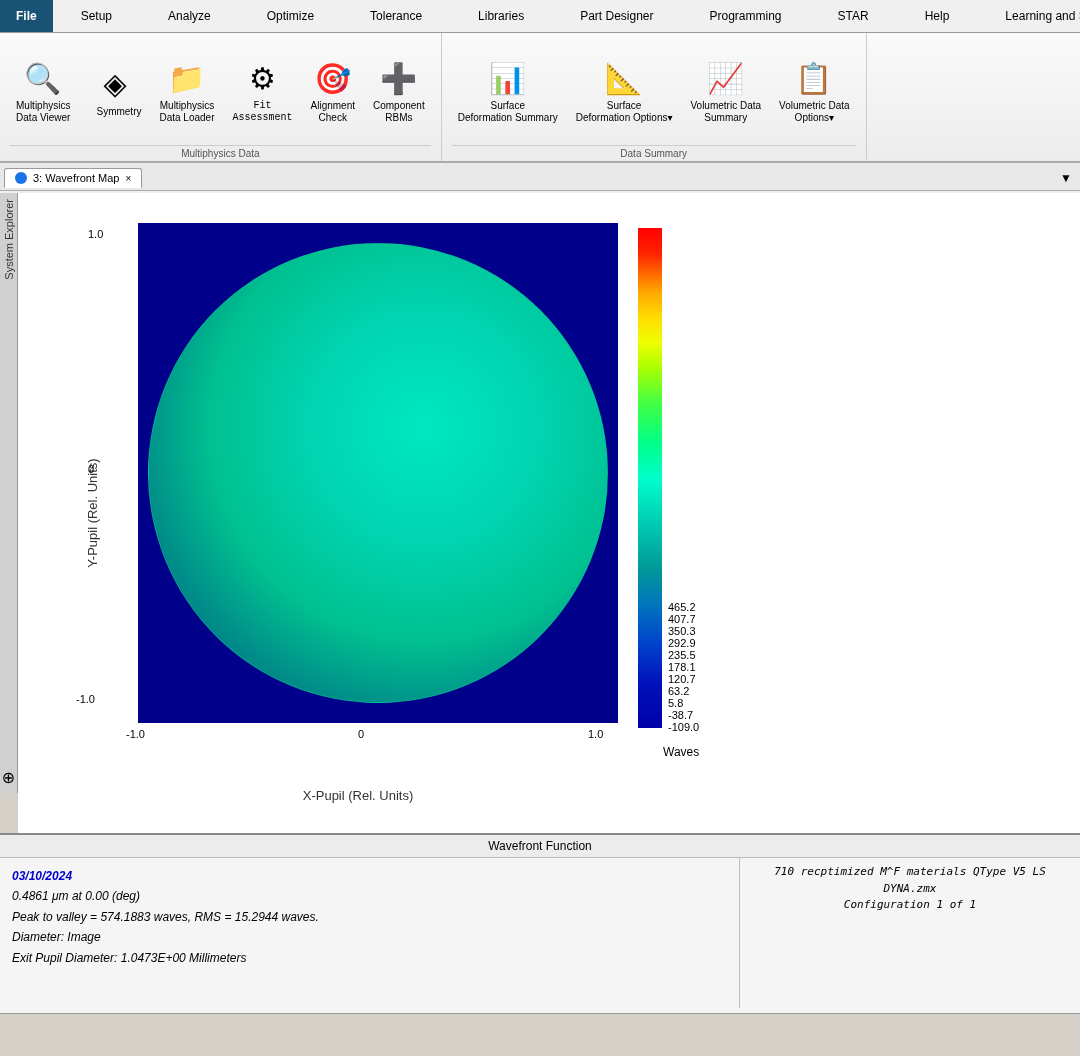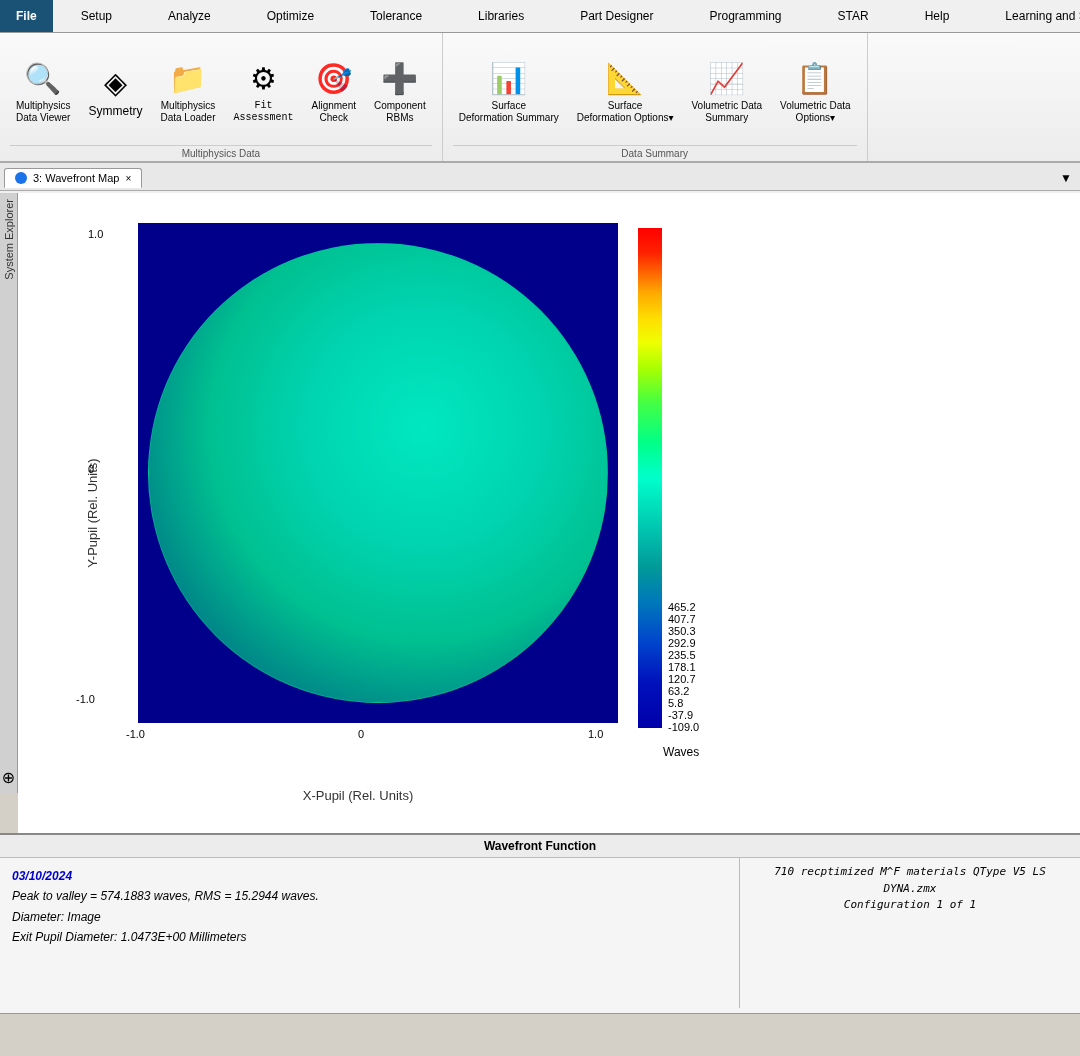--- a/index.html
+++ b/index.html
@@ -142,21 +142,21 @@
     }
 
     
     #bottom-panel {
       position: absolute; left: 0; top: 833px;
       width: 1080px; background: #f5f5f5; border-top: 2px solid #888;
       height: 180px;
     }
     #bottom-title {
       text-align: center; padding: 4px; border-bottom: 1px solid #bbb;
-      font-size: 12px; background: #ececec; font-weight: bold;
+      font-size: 12px; background: #ececec;
     }
     #bottom-content {
       display: flex; height: calc(100% - 28px); font-style: italic;
     }
     #info-left {
       flex: 1; padding: 8px 12px; border-right: 1px solid #bbb;
       font-size: 12px; line-height: 1.7;
     }
     .info-date { color: #0000cc; font-weight: bold; }
     #info-right {
@@ -200,21 +200,21 @@
   <div id="ribbon-tabs" style="display:flex; height:130px;">
 
     <div class="ribbon-group" style="display:flex; flex-direction:column; padding:6px 10px 2px; border-right:1px solid #ccc;">
       <div class="ribbon-group-buttons" style="display:flex; gap:6px; flex:1; align-items:center;">
         <div class="ribbon-btn">
           <span class="icon" style="font-size:30px;">🔍</span>
           <span style="font-size:10px; text-align:center; line-height:1.2;">Multiphysics<br>Data Viewer</span>
         </div>
         <div class="ribbon-btn">
           <span class="icon" style="font-size:30px;">◈</span>
-          <span style="font-size:12px;">Symmetry</span>
+          <span style="font-size:10px;margin-left:8px;">Symmetry</span>
         </div>
         <div class="ribbon-btn">
           <span class="icon" style="font-size:30px;">📁</span>
           <span style="font-size:10px; text-align:center; line-height:1.2;">Multiphysics<br>Data Loader</span>
         </div>
         <div class="ribbon-btn">
           <span class="icon" style="font-size:30px;">⚙</span>
           <span style="font-size:10px; text-align:center; line-height:1.2;font-family:Liberation Mono, monospace;">Fit<br>Assessment</span>
         </div>
         <div class="ribbon-btn">
@@ -330,33 +330,34 @@
     <div id="colorbar-labels" style="position:absolute; left:650px; top:30px; display:flex; flex-direction:column; justify-content:flex-end; height:510px; font-size:11px;">
       <span class="cb-label">465.2</span>
       <span class="cb-label">407.7</span>
       <span class="cb-label">350.3</span>
       <span class="cb-label">292.9</span>
       <span class="cb-label">235.5</span>
       <span class="cb-label">178.1</span>
       <span class="cb-label">120.7</span>
       <span class="cb-label">63.2</span>
       <span class="cb-label">5.8</span>
-      <span class="cb-label">-37.9</span>
+      <span class="cb-label">-38.7</span>
       <span class="cb-label">-109.0</span>
     </div>
 
     <div id="waves-label" style="position:absolute; left:645px; top:552px; font-size:12px;">Waves</div>
   </div>
 </div>
 
 <div id="bottom-panel">
   <div id="bottom-title">Wavefront  Function</div>
   <div id="bottom-content">
     <div id="info-left">
       <div class="info-date">03/10/2024</div>
+      <div>0.4861 μm at 0.00 (deg)</div>
       <div>Peak to valley = 574.1883 waves, RMS = 15.2944 waves.</div>
       <div>Diameter: Image</div>
       <div>Exit Pupil Diameter: 1.0473E+00 Millimeters</div>
     </div>
     <div id="info-right">
       <div id="info-right-bottom">
         <div>710 recptimized M^F materials QType V5 LS DYNA.zmx</div>
         <div>Configuration 1 of 1</div>
       </div>
     </div>

